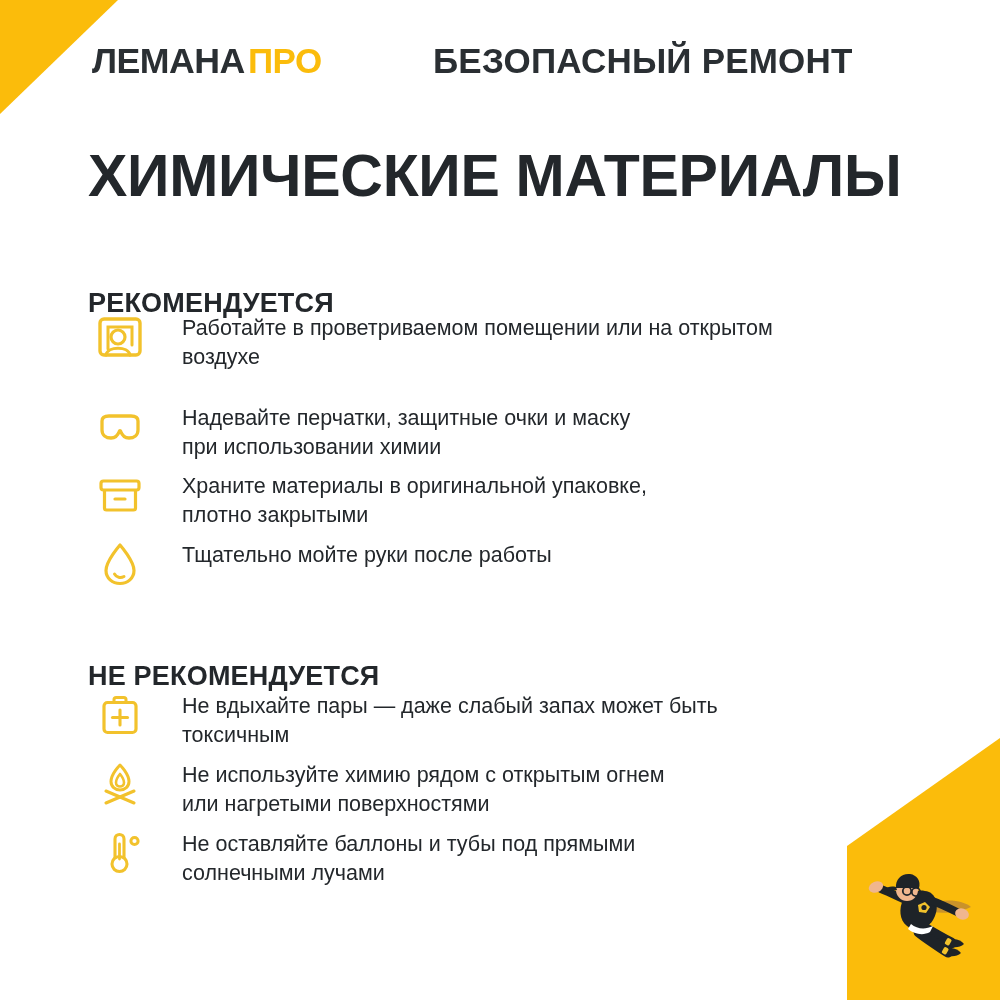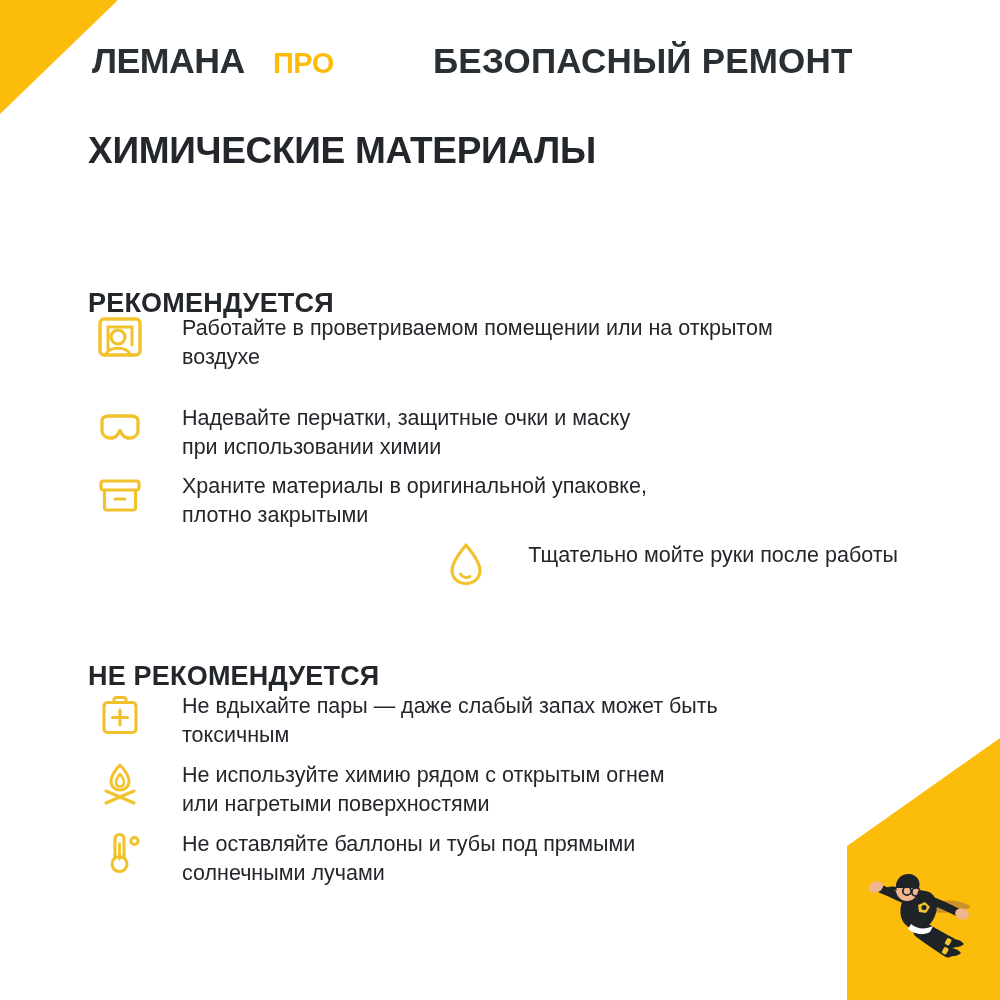--- a/index.html
+++ b/index.html
@@ -56,45 +56,44 @@
     font-size: 35px;
     font-weight: bold;
     letter-spacing: -0.5px;
     color: #2a2f33;
     transform: scaleX(1.02);
     transform-origin: left center;
     line-height: 1;
   }
   .logo-pro {
     font-family: "Liberation Sans", sans-serif;
-    font-size: 29px;
+    font-size: 35px;
     font-weight: bold;
     letter-spacing: -0.5px;
     color: #fbbc0b;
     line-height: 1;
-    margin-left: 25px;
   }
   .header-tagline {
     position: absolute;
     left: 433px;
     top: 43px;
     font-family: "Liberation Sans", sans-serif;
     font-size: 35px;
     font-weight: bold;
     letter-spacing: 0.2px;
     color: #2a2f33;
     line-height: 1;
   }
 
   
   .main-title {
     position: absolute;
     left: 88px;
-    top: 132px;
-    font-size: 37px;
+    top: 147px;
+    font-size: 59px;
     font-weight: bold;
     color: #23272b;
     letter-spacing: -0.3px;
     line-height: 1;
   }
   .subtitle {
     position: absolute;
     left: 90px;
     top: 204px;
     font-size: 24px;
@@ -141,21 +140,21 @@
     color: #23272b;
     line-height: 1.33;
     padding-top: 6px;
     white-space: pre-line;
   }
 
   
   #item-g0 { top: 308px; }
   #item-g1 { top: 398px; }
   #item-g2 { top: 466px; }
-  #item-g3 { top: 535px; justify-content: flex-end; }
+  #item-g3 { top: 535px; }
   
   #item-b0 { top: 686px; }
   #item-b1 { top: 755px; }
   #item-b2 { top: 824px; }
 
   
   .mascot {
     position: absolute;
     left: 845px;
     top: 860px;

